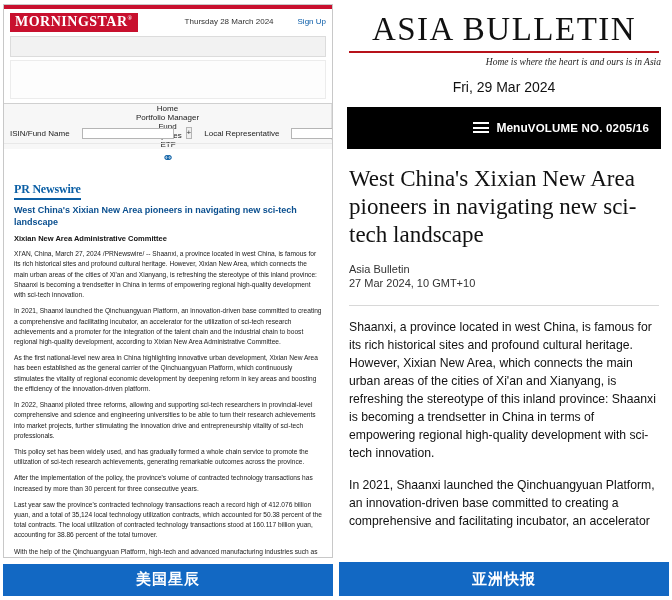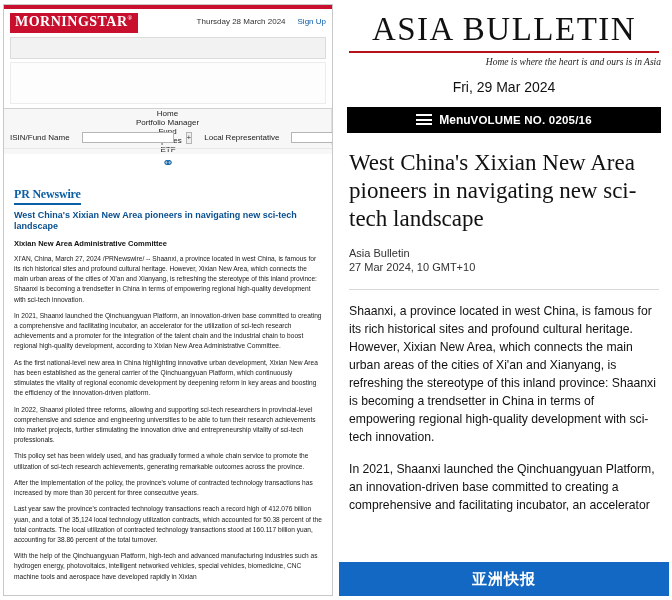--- a/index.html
+++ b/index.html
@@ -66,21 +66,21 @@
     padding: 2px 5px 3px 5px;
     line-height: 1.05;
   }
   .ms-logo .tm {
     font-size: 6px;
     vertical-align: super;
   }
   .ms-toplinks {
     display: flex;
     align-items: flex-start;
-    gap: 12px;
+    gap: 24px;
     font-size: 8px;
     color: #333;
     padding-top: 4px;
   }
   .ms-toplinks .date { color: #333; }
   .ms-toplinks .signup { color: #0a5ca8; }
   .ms-subbar {
     height: 22px;
     margin: 2px 6px 0 6px;
     background: #f2f2f2;
@@ -224,24 +224,24 @@
   }
   .ab-date {
     text-align: center;
     font-size: 14px;
     color: #111;
     margin: 12px 0 12px 0;
   }
   .ab-blackbar {
     background: #000;
     color: #fff;
-    height: 26px;
+    height: 42px;
     display: flex;
     align-items: center;
-    justify-content: center;
+    justify-content: flex-end;
     padding: 0 12px;
     box-sizing: border-box;
   }
   .ab-menu {
     display: flex;
     align-items: center;
     gap: 7px;
     font-size: 12px;
     font-weight: bold;
   }
@@ -362,20 +362,21 @@
           <p>As the first national-level new area in China highlighting innovative urban development, Xixian New Area has been established as the general carrier of the Qinchuangyuan Platform, which continuously stimulates the vitality of regional economic development by deepening reform in key areas and boosting the efficiency of the innovation-driven platform.</p>
           <p>In 2022, Shaanxi piloted three reforms, allowing and supporting sci-tech researchers in provincial-level comprehensive and science and engineering universities to be able to turn their research achievements into market projects, further stimulating the innovation drive and entrepreneurship vitality of sci-tech professionals.</p>
           <p>This policy set has been widely used, and has gradually formed a whole chain service to promote the utilization of sci-tech research achievements, generating remarkable outcomes across the province.</p>
           <p>After the implementation of the policy, the province's volume of contracted technology transactions has increased by more than 30 percent for three consecutive years.</p>
           <p>Last year saw the province's contracted technology transactions reach a record high of 412.076 billion yuan, and a total of 35,124 local technology utilization contracts, which accounted for 50.38 percent of the total contracts. The local utilization of contracted technology transactions stood at 160.117 billion yuan, accounting for 38.86 percent of the total turnover.</p>
           <p>With the help of the Qinchuangyuan Platform, high-tech and advanced manufacturing industries such as hydrogen energy, photovoltaics, intelligent networked vehicles, special vehicles, biomedicine, CNC machine tools and aerospace have developed rapidly in Xixian</p>
         </div>
       </div>
     </div>
 
+    <button class="footer-btn">美国星辰</button>
   </div>
 
   <div class="panel">
     <div class="ab-page">
 
       <div class="ab-masthead">ASIA BULLETIN</div>
       <div class="ab-rule"></div>
       <div class="ab-tagline">Home is where the heart is and ours is in Asia</div>
       <div class="ab-date">Fri, 29 Mar 2024</div>
 

